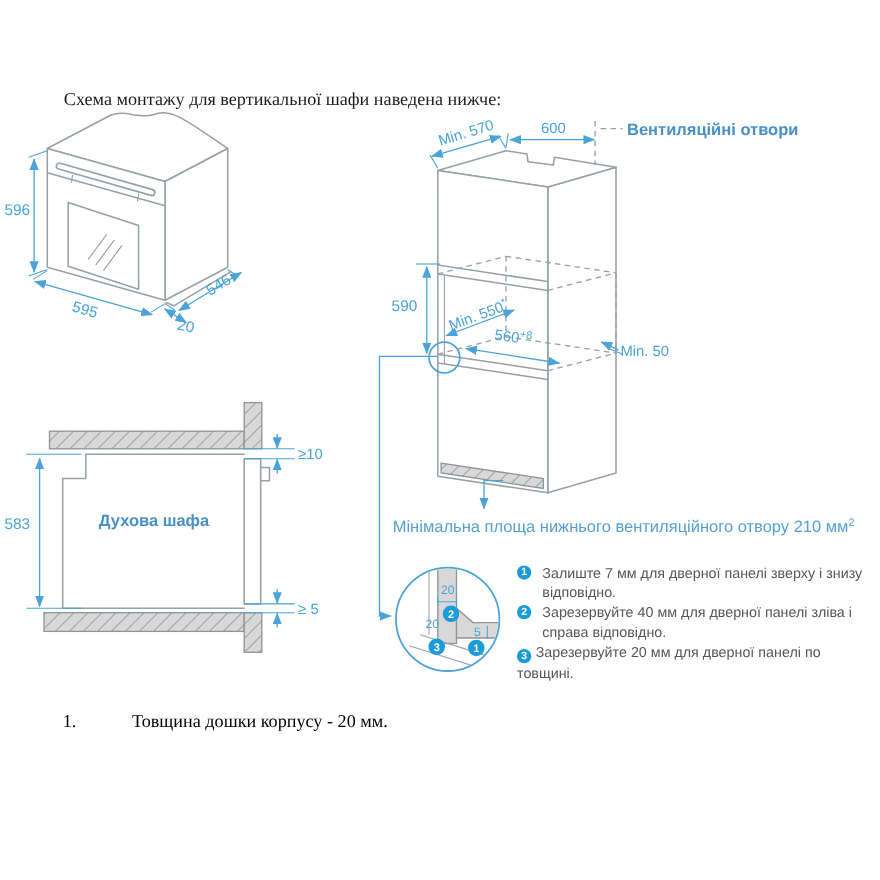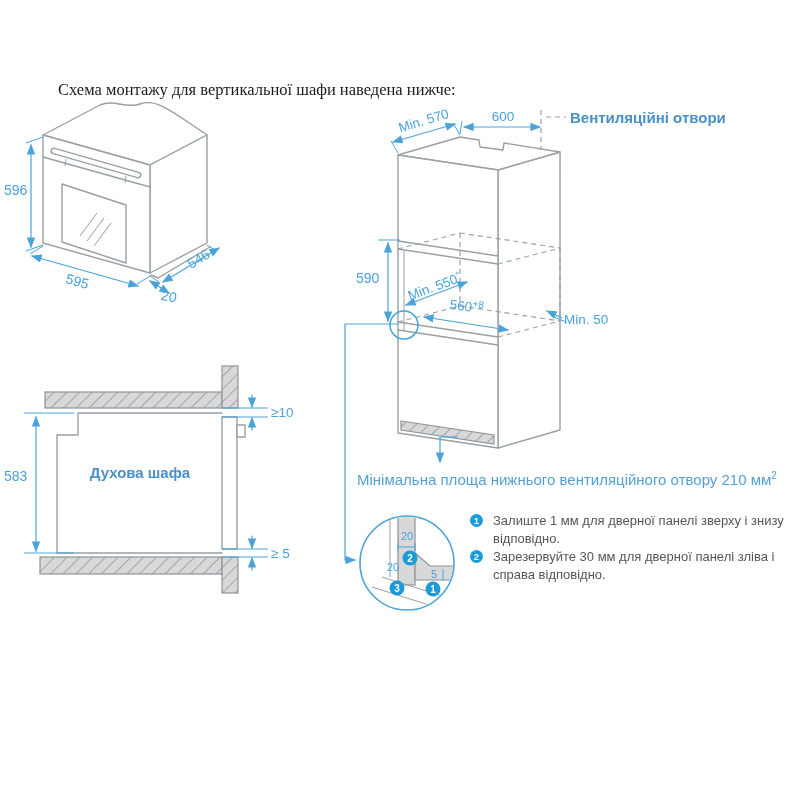--- a/index.html
+++ b/index.html
@@ -163,24 +163,30 @@
         <text class="badge-txt" x="433" y="593">1</text>
       </g>
     </g>
   </svg>
 
   <div class="min-area"><span>Мінімальна площа нижнього вентиляційного отвору 210 мм</span><sup>2</sup></div>
 
   <div class="instructions">
     <div class="instr flex">
       <span class="badge">1</span>
-      <span>Залиште 1 мм для дверної панелі зверху і знизу відповідно.</span>
+      <span>Залиште 7 мм для дверної панелі зверху і знизу відповідно.</span>
     </div>
     <div class="instr flex">
       <span class="badge">2</span>
-      <span>Зарезервуйте 30 мм для дверної панелі зліва і справа відповідно.</span>
+      <span>Зарезервуйте 40 мм для дверної панелі зліва і справа відповідно.</span>
+    </div>
+    <div class="instr">
+      <span class="badge">3</span><span>Зарезервуйте 20 мм для дверної панелі по товщині.</span>
     </div>
   </div>
 
   <div class="notes">
+    <p class="note">
+      <span class="note-num">1.</span><span>Товщина дошки корпусу - 20 мм.</span>
+    </p>
   </div>
 
 </div>
 
 </body></html>

